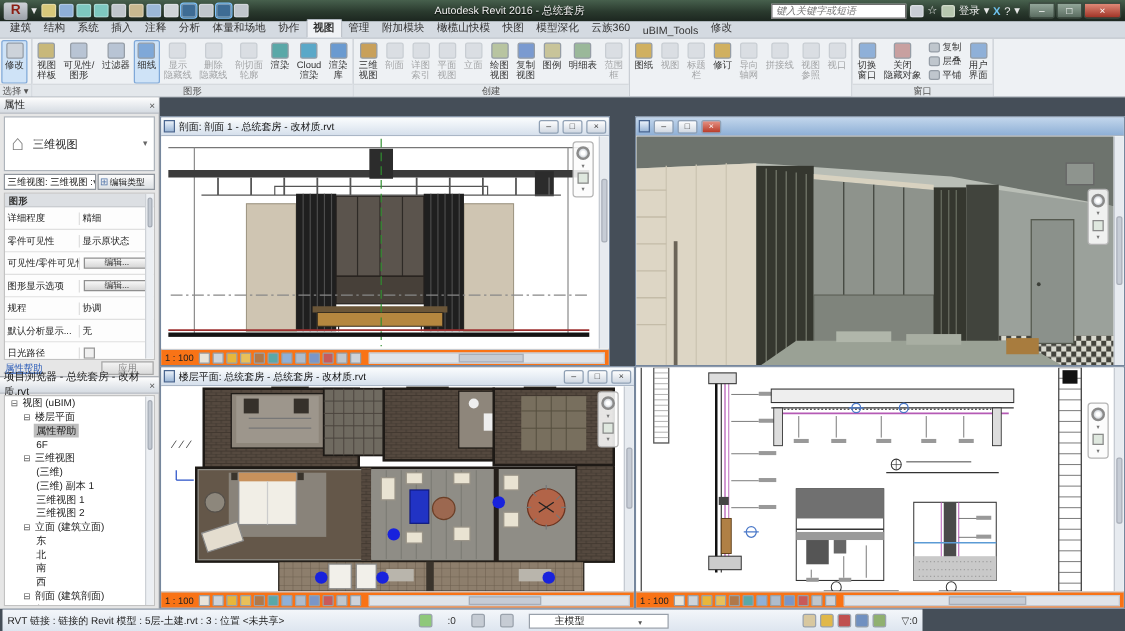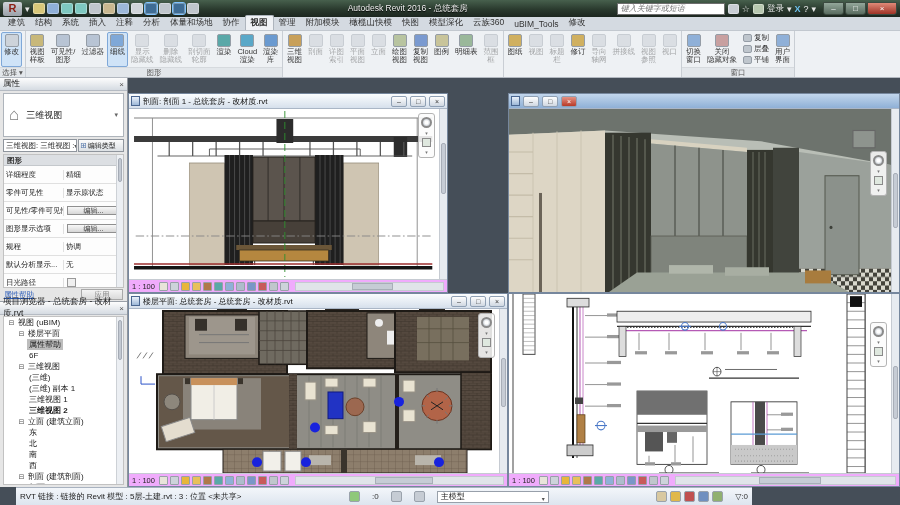--- a/index.html
+++ b/index.html
@@ -60,51 +60,51 @@
 .pcheck{width:9px;height:9px;border:1px solid #999;background:#f0f0f0;margin-left:3px;font-size:7px;line-height:8px;text-align:center;color:#777}
 .helprow{height:13px;display:flex;align-items:center;padding:1px 4px;flex:none}
 .helplink{color:#2a5bb8;text-decoration:underline;font-size:7.5px}
 .applybtn{margin-left:auto;width:42px;height:11px;border:1px solid #a8a8a8;background:linear-gradient(#f4f4f4,#dadada);color:#8a8a8a;text-align:center;font-size:7.5px;line-height:9px}
 .browser{flex:1;display:flex;flex-direction:column;border-top:1px solid #9aa0a8;min-height:0}
 .tree{flex:1;background:#fff;margin:1px 3px 2px;border:1px solid #c2c2c2;overflow:hidden;position:relative}
 .trow{display:flex;align-items:center;height:11px;white-space:nowrap;font-size:8px;color:#1a1a1a}
 .texp{width:9px;color:#555;font-size:7px;flex:none;text-align:center}
 .trow .tlabel{padding:0 2px}
 .trow.sel .tlabel{background:#bdbdbd}
-.trow.bold{font-weight:bold}
+.trow.bold{font-weight:normal}
 .sbv{position:absolute;right:0;top:0;bottom:0;width:7px;background:#eceff3;border-left:1px solid #cdd1d6}
 .sbv .thumb{position:absolute;top:3px;left:1px;right:1px;height:24px;background:#c3c9d2;border:1px solid #a5abb5;border-radius:2px}
 
 .mdi{position:absolute;left:128px;top:78px;width:772px;height:409px;background:#454e58}
 .vwin{position:absolute;background:#e6ebf1;border:1px solid #76879d;display:flex;flex-direction:column}
 .vtitle{height:15px;display:flex;align-items:center;padding:0 2px;gap:3px;font-size:8px;background:linear-gradient(#fbfdfe,#d6e0ec);border-bottom:1px solid #aab6c6;flex:none}
 .vwin.active .vtitle{background:linear-gradient(#c2d6ec,#8fb0d6)}
 .vicon{width:9px;height:10px;background:linear-gradient(#eaf1fa,#9db8d8);border:1px solid #4a6690;flex:none}
 .vttext{flex:1;overflow:hidden;white-space:nowrap;text-overflow:ellipsis;color:#111}
 .vbtn{width:16px;height:11px;font-size:7px;line-height:9px;text-align:center;background:linear-gradient(#fefefe,#d0d8e2);border:1px solid #8fa0b4;border-radius:2px;color:#333;flex:none}
 .vbtn.red{background:linear-gradient(#e59183,#b83a28);color:#fff}
 .vcanvas{flex:1;position:relative;background:#fff;overflow:hidden}
 .vcanvas svg{position:absolute;left:0;top:0;width:calc(100% - 8px);height:100%}
 .vscroll{position:absolute;top:0;right:0;bottom:0;width:8px;background:#e7ebf0;border-left:1px solid #c6cbd2}
 .vscroll .thumb{position:absolute;top:20%;left:1px;right:1px;height:30%;background:#c6ccd5;border:1px solid #a8aeb8;border-radius:2px}
-.vcbar{height:13px;background:#f0abfc;display:flex;align-items:center;padding:0 3px;gap:2px;font-size:7.5px;border-top:1px solid #c6cbd2;flex:none}
+.vcbar{height:13px;background:#f97316;display:flex;align-items:center;padding:0 3px;gap:2px;font-size:7.5px;border-top:1px solid #c6cbd2;flex:none}
 .vcscale{white-space:nowrap;color:#222;margin-right:2px}
 .vcicon{width:9px;height:9px;border:1px solid #98a0a8;border-radius:1px;flex:none}
 .hscroll{flex:1;height:9px;background:#e0e4e9;border:1px solid #c5cad1;margin-left:4px;position:relative;min-width:30px}
 .hthumb{position:absolute;left:38%;width:28%;top:0;bottom:0;background:#c6ccd5;border:1px solid #a8aeb8}
 .navpill{position:absolute;width:17px;border-radius:3px;background:rgba(252,252,252,.88);border:1px solid #b4b4b4;display:flex;flex-direction:column;align-items:center;padding:3px 0;gap:3px;z-index:5}
 .navwheel{width:11px;height:11px;border-radius:50%;border:2px solid #8a8a8a;background:radial-gradient(#fff 30%,#cfd4da 70%)}
 .navzoom{width:9px;height:9px;border:1px solid #8a8a8a;background:#dfe8df}
 .navcaret{font-size:5px;color:#777;line-height:4px}
 
-.statusbar{position:absolute;left:16px;bottom:0;width:736px;height:18px;background:linear-gradient(#f3f6fa,#dde5ef);border-top:1px solid #a8b2c0;display:flex;align-items:center;padding:0 4px;gap:12px;font-size:8px;color:#222}
+.statusbar{position:absolute;left:2px;bottom:0;width:736px;height:18px;background:linear-gradient(#f3f6fa,#dde5ef);border-top:1px solid #a8b2c0;display:flex;align-items:center;padding:0 4px;gap:12px;font-size:8px;color:#222}
 .sbleft{white-space:nowrap;overflow:hidden}
 .sbspacer{flex:1}
 .sbicon{width:11px;height:11px;border:1px solid #9aa2ac;border-radius:2px;flex:none}
-.sbsel{width:112px;height:12px;background:#fff;border:1px solid #98a0aa;display:flex;align-items:flex-end;padding:0 3px;font-size:8px}
+.sbsel{width:112px;height:12px;background:#fff;border:1px solid #98a0aa;display:flex;align-items:flex-end;padding:0 20px;font-size:8px}
 .sbsel .caret{margin-left:auto;font-size:6px;color:#555}
 .sbcount{color:#333;white-space:nowrap}
 </style>
 </head>
 <body>
 
 <div class="screen">
 
   <div class="titlebar">
     <div class="rlogo">R</div>
@@ -268,20 +268,21 @@
           <div class="rbtn large">
             <span class="ricon" style="background: rgb(154, 184, 154);"></span>
             <span class="rlabel">明细表</span>
           </div>
           <div class="rbtn large disabled">
             <span class="ricon"></span>
             <span class="rlabel">范围
 框</span>
           </div>
         </div>
+        <div class="rglabel">创建</div>
       </div>
       <div class="rgroup">
         <div class="rbtns">
           <div class="rbtn large">
             <span class="ricon" style="background: rgb(208, 176, 96);"></span>
             <span class="rlabel">图纸</span>
           </div>
           <div class="rbtn large disabled">
             <span class="ricon"></span>
             <span class="rlabel">视图</span>
@@ -483,21 +484,21 @@
           </div>
         <div class="sbv">
             <div class="thumb" style="height:40px"></div>
           </div>
       </div>
     </div>
   </div>
 
   <div class="mdi">
 
-    <div class="vwin" style="left:0;top:15px;width:320px;height:200px">
+    <div class="vwin" style="left:0;top:15px;width:360px;height:200px">
       <div class="vtitle">
         <span class="vicon"></span>
         <span class="vttext">剖面: 剖面 1 - 总统套房 - 改材质.rvt</span>
         <span class="vbtn">–</span>
         <span class="vbtn">□</span>
         <span class="vbtn">×</span>
       </div>
       <div class="vcanvas">
         <svg viewBox="0 0 370 170" preserveAspectRatio="none">
           <rect width="370" height="170" fill="#ffffff"></rect>

